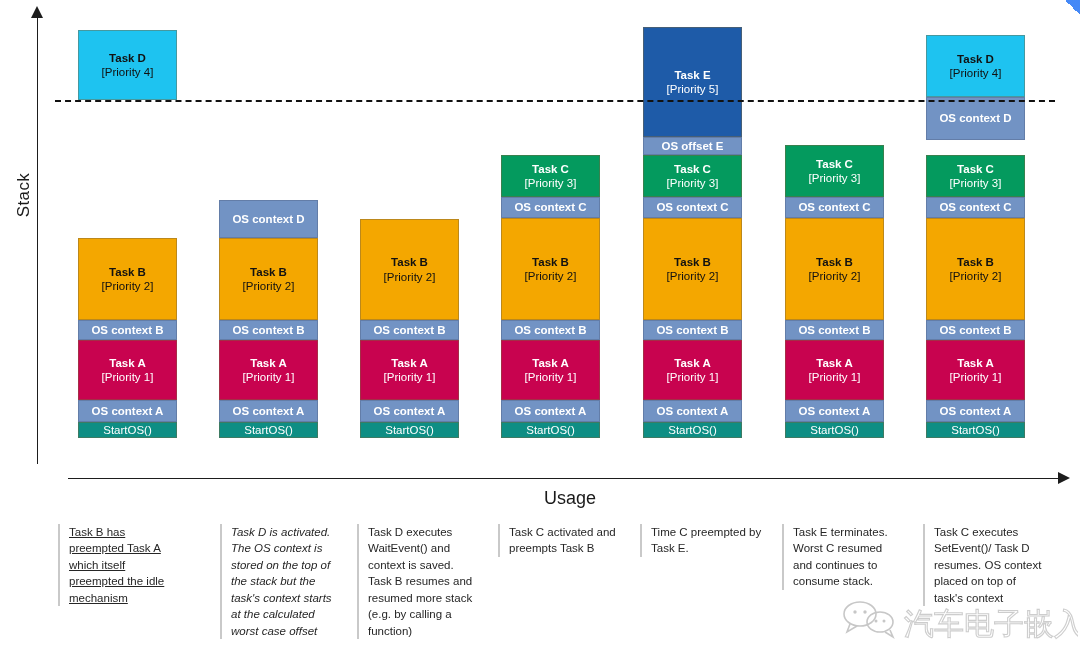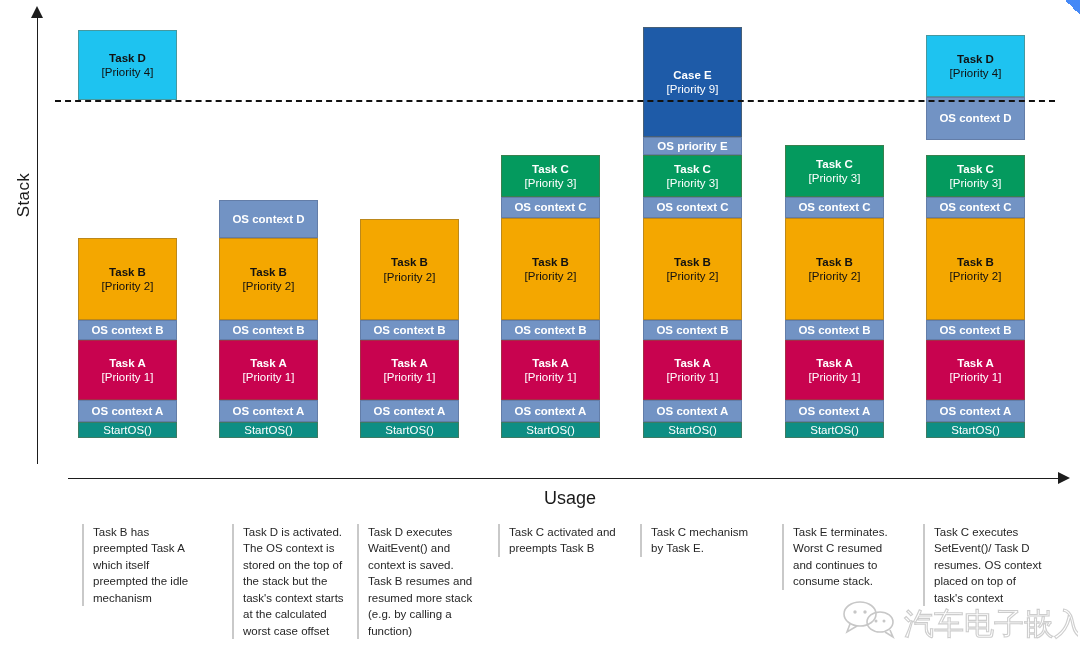--- a/index.html
+++ b/index.html
@@ -249,25 +249,25 @@
         </div>
         <div class="seg os" style="top: 400px; height: 22px; background: rgb(114, 147, 196); color: rgb(255, 255, 255);">
           <div class="t1" style="font-weight: bold;">OS context A</div>
         </div>
         <div class="seg startos" style="top: 422px; height: 16px; background: rgb(14, 142, 132); color: rgb(255, 255, 255);">
           <div class="t1" style="font-weight: normal;">StartOS()</div>
         </div>
       </div>
       <div class="column" style="left: 643px; top: 0px; height: 440px;">
         <div class="seg" style="top: 27px; height: 110px; background: rgb(30, 91, 168); color: rgb(255, 255, 255);">
-          <div class="t1" style="font-weight: bold;">Case E</div>
-          <div class="t2">[Priority 9]</div>
+          <div class="t1" style="font-weight: bold;">Task E</div>
+          <div class="t2">[Priority 5]</div>
         </div>
         <div class="seg os" style="top: 137px; height: 18px; background: rgb(114, 147, 196); color: rgb(255, 255, 255);">
-          <div class="t1" style="font-weight: bold;">OS priority E</div>
+          <div class="t1" style="font-weight: bold;">OS offset E</div>
         </div>
         <div class="seg" style="top: 155px; height: 42px; background: rgb(4, 154, 94); color: rgb(255, 255, 255);">
           <div class="t1" style="font-weight: bold;">Task C</div>
           <div class="t2">[Priority 3]</div>
         </div>
         <div class="seg os" style="top: 197px; height: 21px; background: rgb(114, 147, 196); color: rgb(255, 255, 255);">
           <div class="t1" style="font-weight: bold;">OS context C</div>
         </div>
         <div class="seg" style="top: 218px; height: 102px; background: rgb(244, 167, 0); color: rgb(17, 17, 17);">
           <div class="t1" style="font-weight: bold;">Task B</div>
@@ -344,25 +344,25 @@
         </div>
         <div class="seg startos" style="top: 422px; height: 16px; background: rgb(14, 142, 132); color: rgb(255, 255, 255);">
           <div class="t1" style="font-weight: normal;">StartOS()</div>
         </div>
       </div>
     </div>
 
   <div class="wc-line"></div>
 
   <div id="captions-host">
-      <div class="caption" style="left: 82px;">Task B has preempted Task A which itself preempted the idle mechanism</div>
-      <div class="caption" style="left: 232px;">Task D is activated. The OS context is stored on the top of the stack but the task's context starts at the calculated worst case offset</div>
+      <div class="caption" style="left: 58px; text-decoration: underline;">Task B has preempted Task A which itself preempted the idle mechanism</div>
+      <div class="caption" style="left: 220px; font-style: italic;">Task D is activated. The OS context is stored on the top of the stack but the task's context starts at the calculated worst case offset</div>
       <div class="caption" style="left: 357px;">Task D executes WaitEvent() and context is saved. Task B resumes and resumed more stack (e.g. by calling a function)</div>
       <div class="caption" style="left: 498px;">Task C activated and preempts Task B</div>
-      <div class="caption" style="left: 640px;">Task C mechanism by Task E.</div>
+      <div class="caption" style="left: 640px;">Time C preempted by Task E.</div>
       <div class="caption" style="left: 782px;">Task E terminates. Worst C resumed and continues to consume stack.</div>
       <div class="caption" style="left: 923px;">Task C executes SetEvent()/ Task D resumes. OS context placed on top of task's context</div>
     </div>
 
   <div class="watermark">
     <svg width="240" height="62" viewBox="0 0 240 62" aria-hidden="true">
       <g fill="none" stroke="#9a9a9a" stroke-width="1.6">
         <ellipse cx="22" cy="26" rx="16" ry="12"></ellipse>
         <path d="M12 36 L9 44 L19 38"></path>
         <ellipse cx="42" cy="34" rx="13" ry="10"></ellipse>

